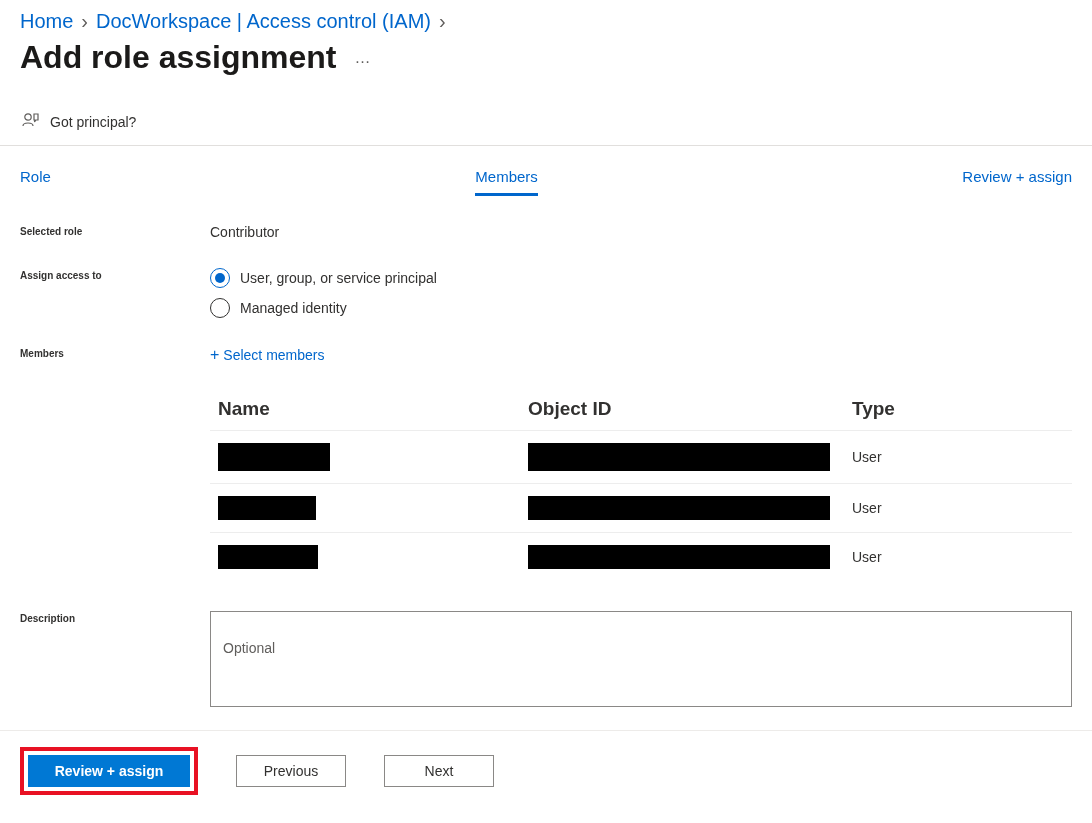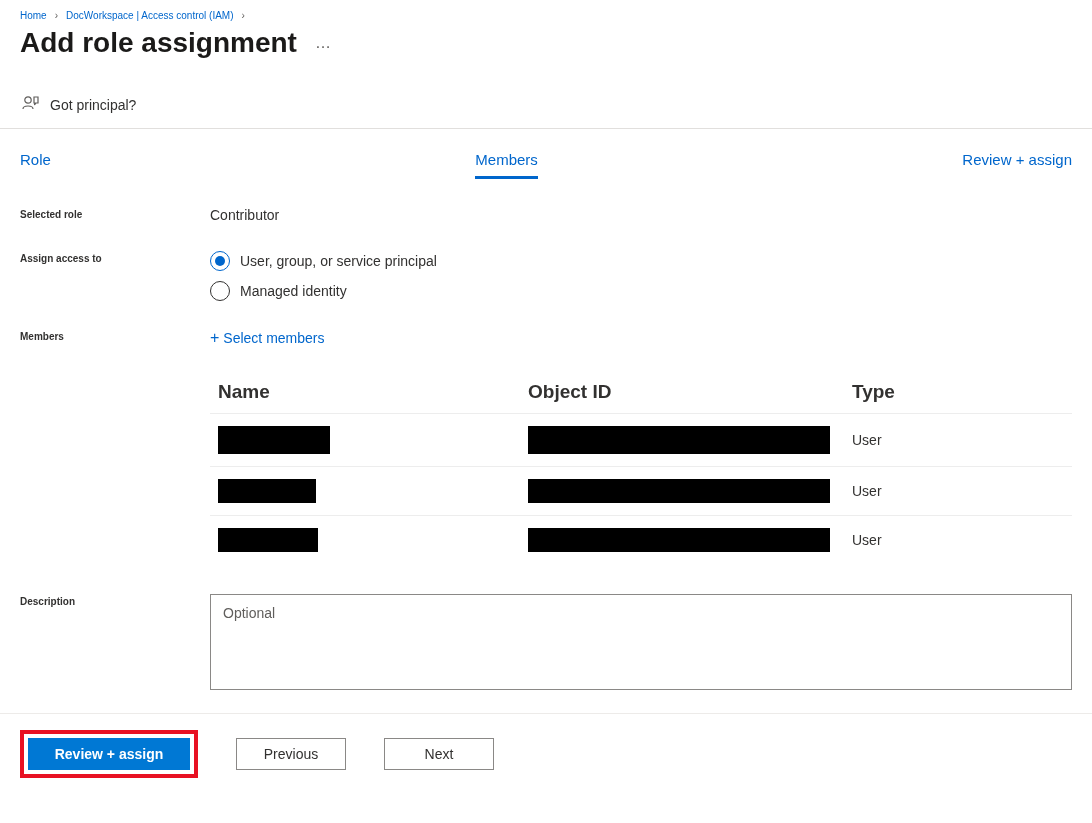--- a/index.html
+++ b/index.html
@@ -6,40 +6,40 @@
     body {
       font-family: 'Segoe UI', -apple-system, sans-serif;
       margin: 0;
       padding: 0;
       background: #fff;
       color: #323130;
       font-size: 14px;
     }
     .breadcrumbs {
       padding: 10px 20px 4px;
-      font-size: 10px;
+      font-size: 20px;
       display: flex;
       align-items: flex-end;
       gap: 8px;
     }
     .breadcrumbs a {
       color: #0066cc;
       text-decoration: none;
     }
     .breadcrumbs .chev {
       color: #605e5c;
     }
     .page-title-row {
       padding: 2px 20px 24px;
       display: flex;
       align-items: center;
       gap: 18px;
     }
     .page-title {
-      font-size: 28px;
+      font-size: 32px;
       font-weight: 600;
       color: #1b1a19;
     }
     .more-dots {
       color: #605e5c;
       font-size: 16px;
       letter-spacing: 2px;
       cursor: pointer;
     }
     .feedback-bar {
@@ -151,21 +151,21 @@
     .redact-name.third { width: 100px; }
     .redact-id { width: 302px; }
     .redact-id.first { height: 28px; }
     .desc-area {
       flex: 1;
     }
     .desc-input {
       width: 100%;
       height: 96px;
       border: 1px solid #8a8886;
-      padding: 10px 12px;
+      padding: 28px 12px;
       font-family: inherit;
       font-size: 14px;
       resize: none;
     }
     .desc-input::placeholder { color: #605e5c; }
     .footer {
       padding: 16px 20px;
       display: flex;
       gap: 38px;
       align-items: center;

